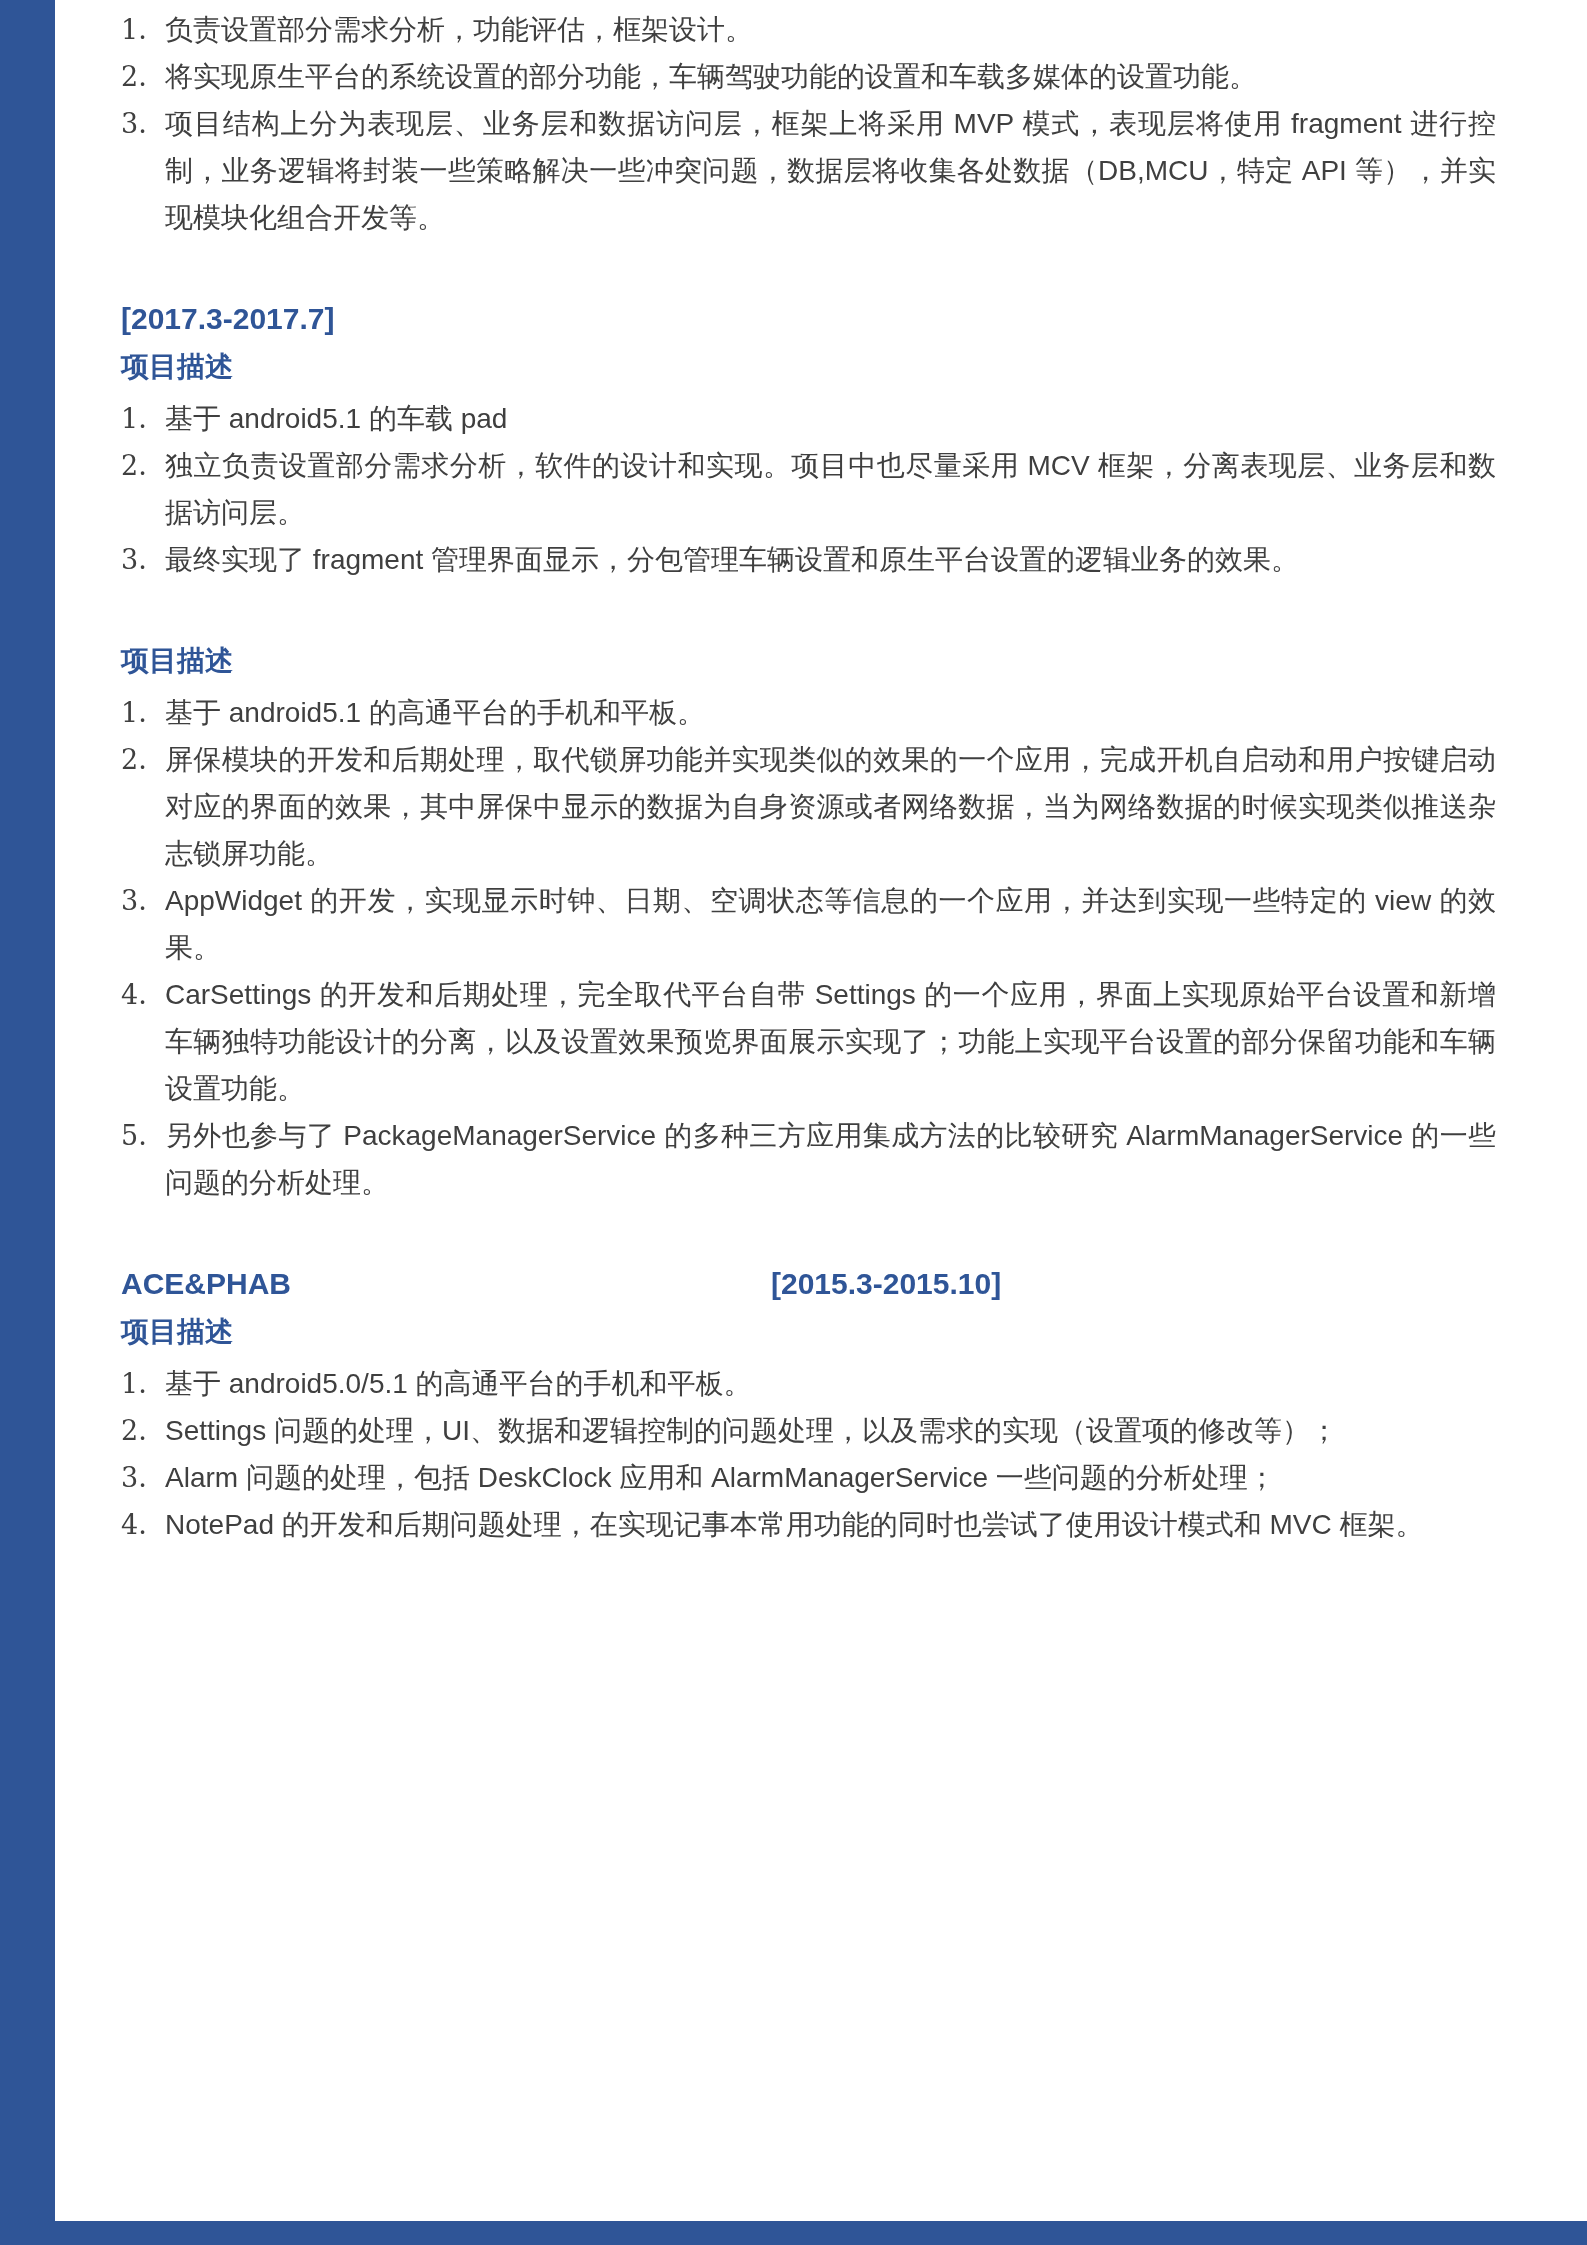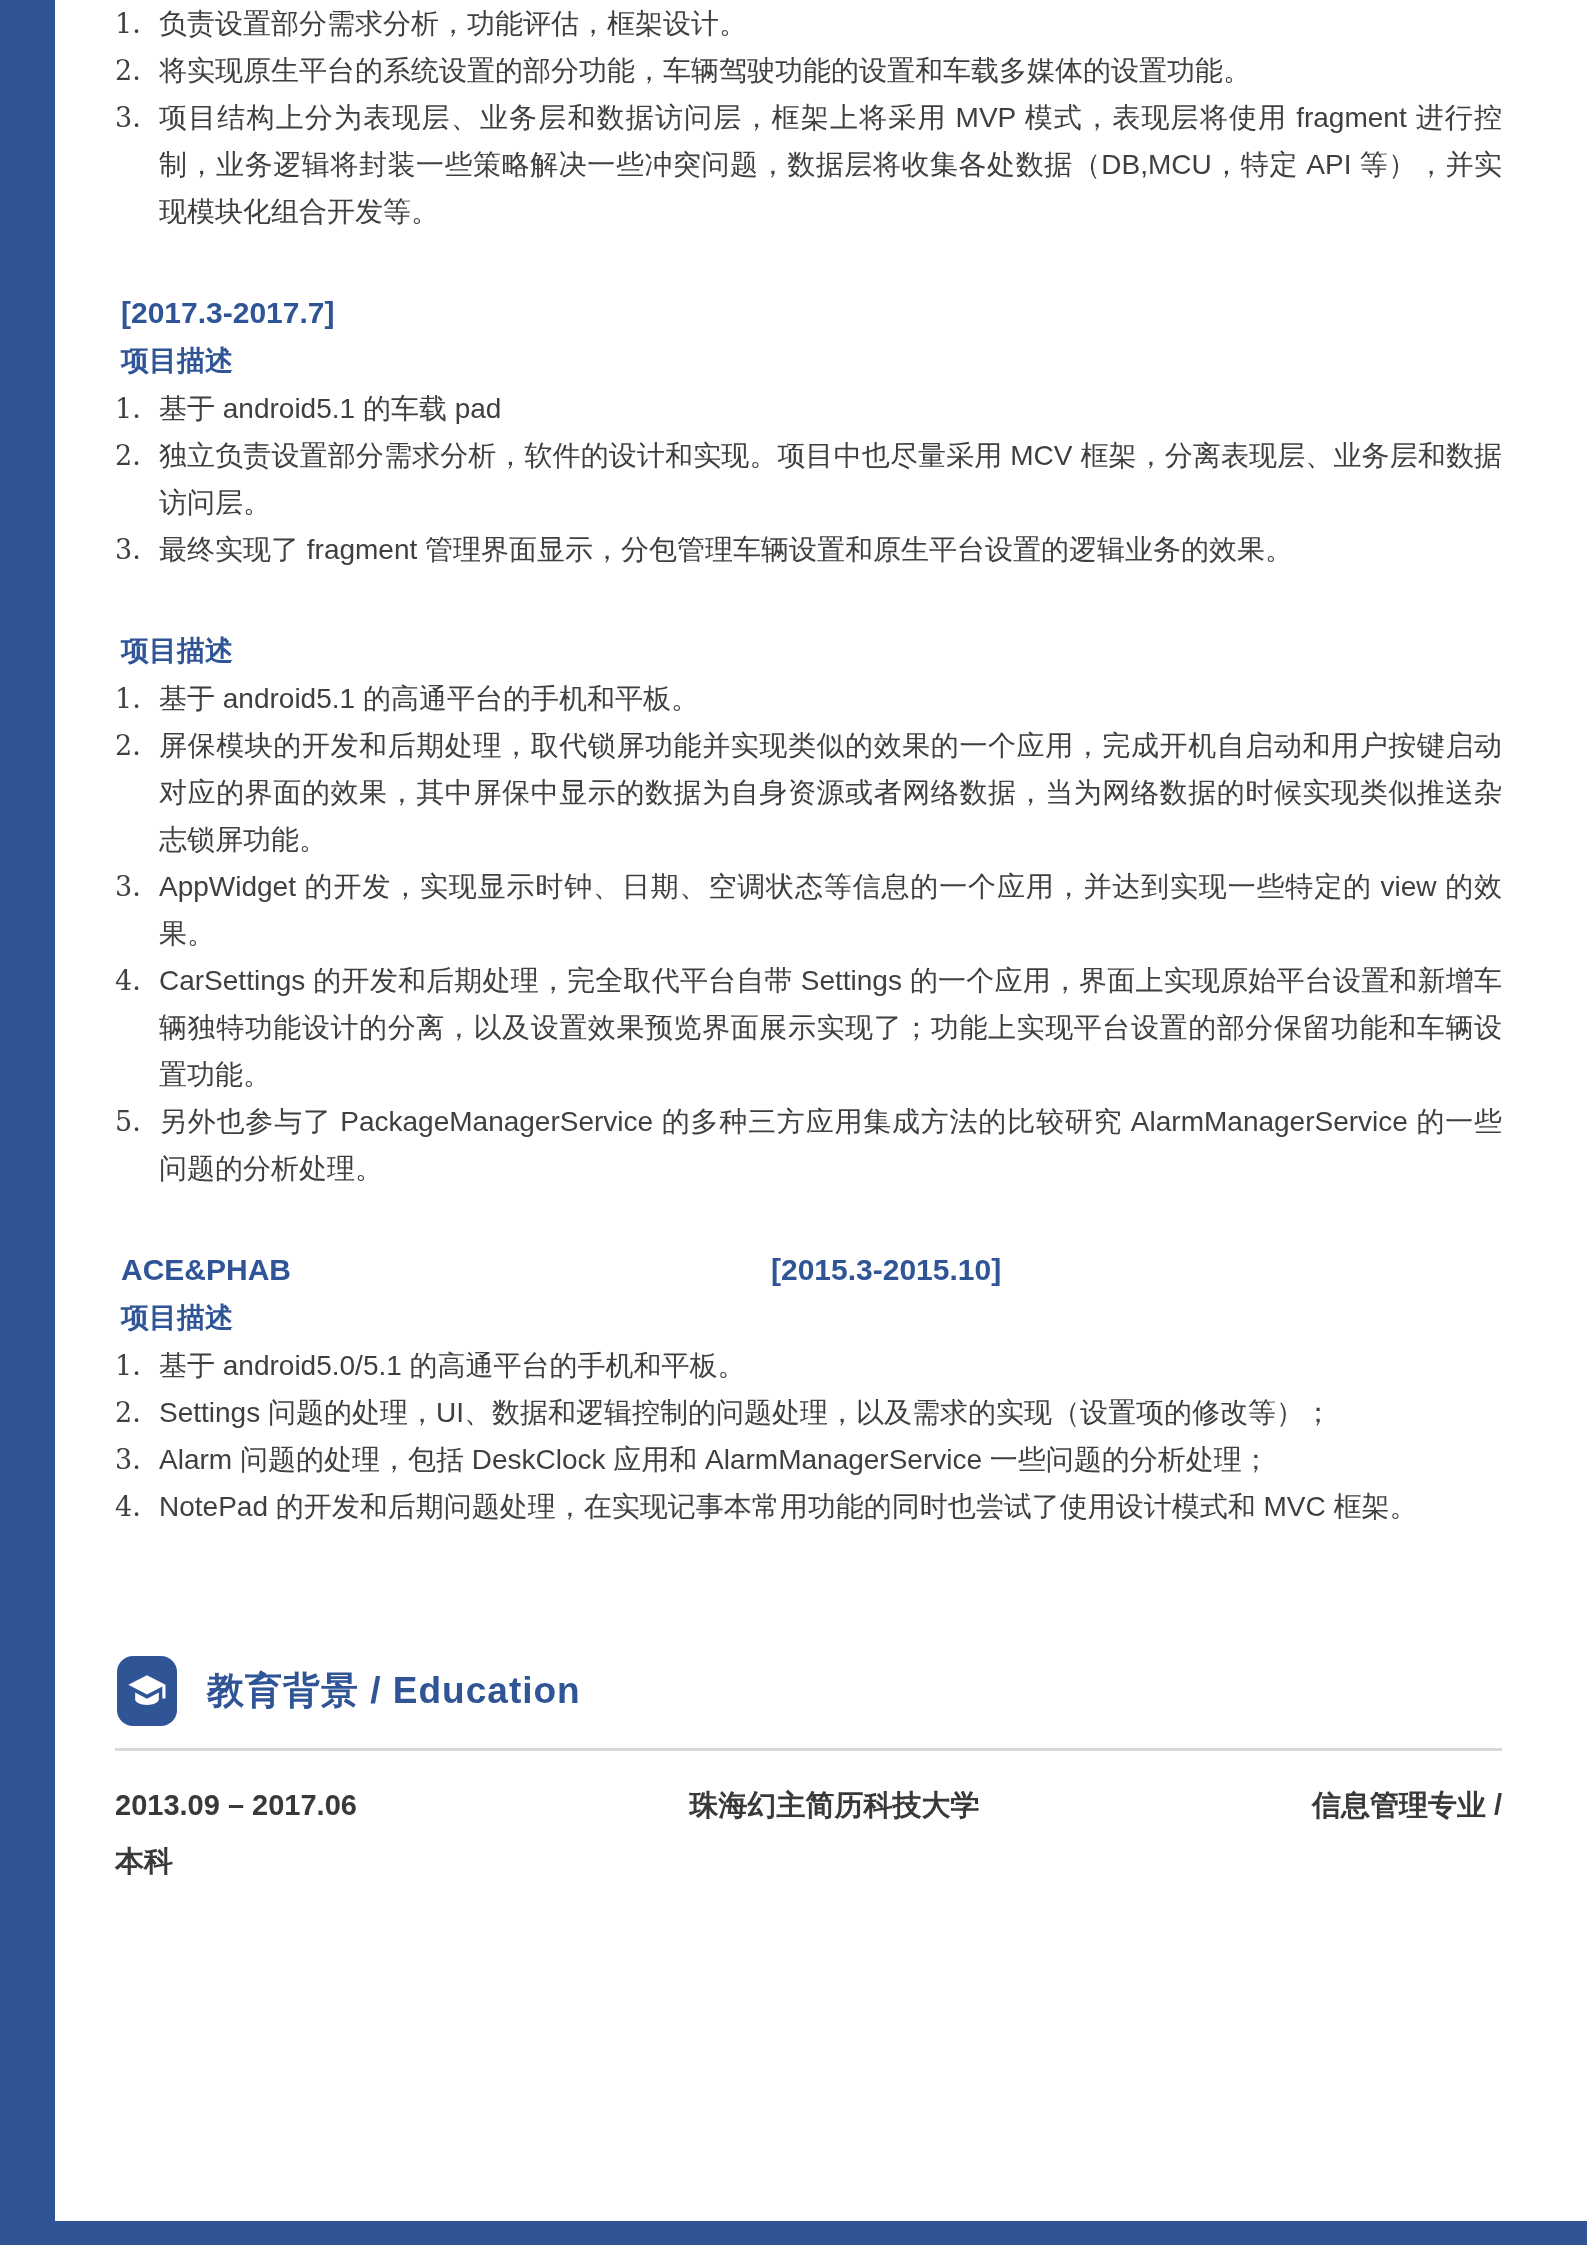--- a/index.html
+++ b/index.html
@@ -8,21 +8,21 @@
     width:1587px;height:2245px;
     background:#ffffff;
     font-family:"Liberation Sans","DejaVu Sans",sans-serif;
     color:#3f3f3f;
     overflow:hidden;
   }
   .sidebar{position:absolute;left:0;top:0;width:55px;height:100%;background:#2f5597;}
   .bottombar{position:absolute;left:0;bottom:0;width:100%;height:24px;background:#2f5597;}
   .content{position:absolute;left:115px;right:85px;top:0;}
 
-  ol.num-list{list-style:none;margin:0;padding:0 0 0 44px;counter-reset:n;}
+  ol.num-list{list-style:none;margin:6px;padding:0 0 0 44px;counter-reset:n;}
   ol.num-list li{
     counter-increment:n;
     position:relative;
     font-size:28px;line-height:47px;
     text-align:justify;text-justify:inter-ideograph;
     color:#3f3f3f;
   }
   ol.num-list li::before{
     content:counter(n) ".";
     position:absolute;left:-44px;top:0;
@@ -98,34 +98,17 @@
           <div class="proj-desc">项目描述</div>
           <ol class="num-list">
             <li>基于 android5.0/5.1 的高通平台的手机和平板。</li>
             <li>Settings 问题的处理，UI、数据和逻辑控制的问题处理，以及需求的实现（设置项的修改等）；</li>
             <li>Alarm 问题的处理，包括 DeskClock 应用和 AlarmManagerService 一些问题的分析处理；</li>
             <li>NotePad 的开发和后期问题处理，在实现记事本常用功能的同时也尝试了使用设计模式和 MVC 框架。</li>
           </ol>
         </div>
       </div>
 
-    <div class="edu">
-      <div class="edu-head">
-        <div class="edu-icon">
-          <svg viewBox="0 0 24 24" aria-hidden="true">
-            <path fill="#ffffff" d="M12 2.5 0.8 8.3 12 14.1l9.2-4.8v7.2h1.9V8.3L12 2.5zM4.9 12.9V17c0 1.9 3.2 3.4 7.1 3.4s7.1-1.5 7.1-3.4v-4.1L12 16.6 4.9 12.9z"></path>
-          </svg>
-        </div>
-        <div class="edu-title">教育背景  / Education</div>
-      </div>
-      <div class="divider"></div>
-      <div class="edu-row">
-        <span>2013.09  –  2017.06</span>
-        <span>珠海幻主简历科技大学</span>
-        <span>信息管理专业  /</span>
-      </div>
-      <div class="edu-degree">本科</div>
-    </div>
 
   </div>
 
   <div class="bottombar"></div>
 </div>
 
 </body></html>

